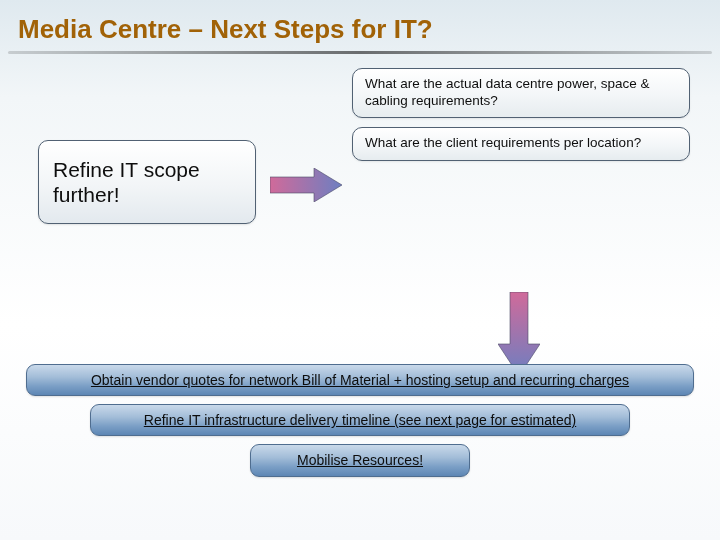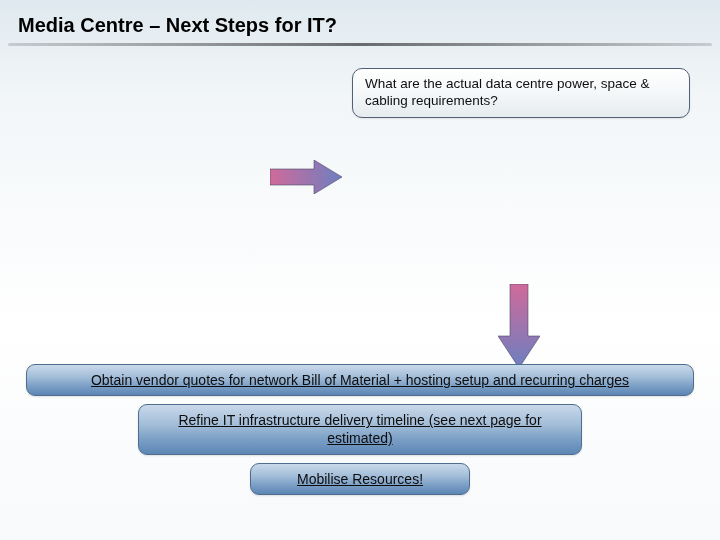--- a/index.html
+++ b/index.html
@@ -3,23 +3,23 @@
 <meta charset="utf-8">
 <style>
   * { box-sizing: border-box; margin: 0; padding: 0; }
   html, body { width: 720px; height: 540px; font-family: Verdana, Geneva, sans-serif; }
   body {
     background: linear-gradient(180deg, #dfe9ef 0%, #f2f6f8 18%, #ffffff 60%, #f7f9fb 100%);
     position: relative;
     overflow: hidden;
   }
   .title {
-    font-size: 20px;
+    font-size: 26px;
     font-weight: bold;
-    color: #000000;
+    color: #a16207;
     padding: 14px 18px 6px 18px;
   }
   .underline {
     height: 3px;
     margin: 0 8px;
     background: linear-gradient(90deg, rgba(0,0,0,0.15) 0%, rgba(0,0,0,0.55) 50%, rgba(0,0,0,0.15) 100%);
     border-radius: 2px;
   }
   .top-area {
     position: relative;
@@ -45,21 +45,21 @@
   }
   .arrow-right {
     position: absolute;
     left: 270px;
     top: 100px;
   }
   .arrow-right svg { display: block; }
   .q-col {
     position: absolute;
     left: 352px;
-    top: 8px;
+    top: 0;
     width: 338px;
     display: flex;
     flex-direction: column;
     gap: 9px;
   }
   .q-box {
     background: linear-gradient(180deg, #ffffff 0%, #f3f6f8 55%, #e6ecef 100%);
     border: 1px solid #516173;
     border-radius: 10px;
     padding: 7px 12px;
@@ -93,47 +93,49 @@
     border-radius: 9px;
     color: #0d0d0d;
     font-size: 14px;
     padding: 6px 18px;
     text-align: center;
     line-height: 1.3;
     box-shadow: 0 1px 2px rgba(0,0,0,0.12);
     text-decoration: underline;
   }
   .bar.w1 { width: 668px; }
-  .bar.w2 { width: 444px; }
+  .bar.w2 { width: 540px; }
   .bar.w3 { width: 400px; }
   .bar.w4 { width: 220px; }
 </style>
 </head>
 <body>
 
 <div class="title">Media Centre – Next Steps for IT?</div>
 <div class="underline"></div>
 
 <div class="top-area">
 
+  <div class="refine-box">Refine IT scope further!</div>
 
   <div class="arrow-right">
     <svg width="72" height="34" viewBox="0 0 72 34">
       <defs>
         <linearGradient id="gr" x1="0" y1="0" x2="1" y2="0">
           <stop offset="0%" stop-color="#d06a9a"></stop>
           <stop offset="100%" stop-color="#6d7fc1"></stop>
         </linearGradient>
       </defs>
       <polygon points="0,9 44,9 44,0 72,17 44,34 44,25 0,25" fill="url(#gr)" stroke="#4a4a66" stroke-width="0.6"></polygon>
     </svg>
   </div>
 
   <div class="q-col">
     <div class="q-box">What are the actual data centre power, space &amp; cabling requirements?</div>
+    <div class="q-box">What are the client requirements per location?</div>
   </div>
 
   <div class="arrow-down">
     <svg width="42" height="84" viewBox="0 0 42 84">
       <defs>
         <linearGradient id="gd" x1="0" y1="0" x2="0" y2="1">
           <stop offset="0%" stop-color="#d06a9a"></stop>
           <stop offset="100%" stop-color="#6d7fc1"></stop>
         </linearGradient>
       </defs>

